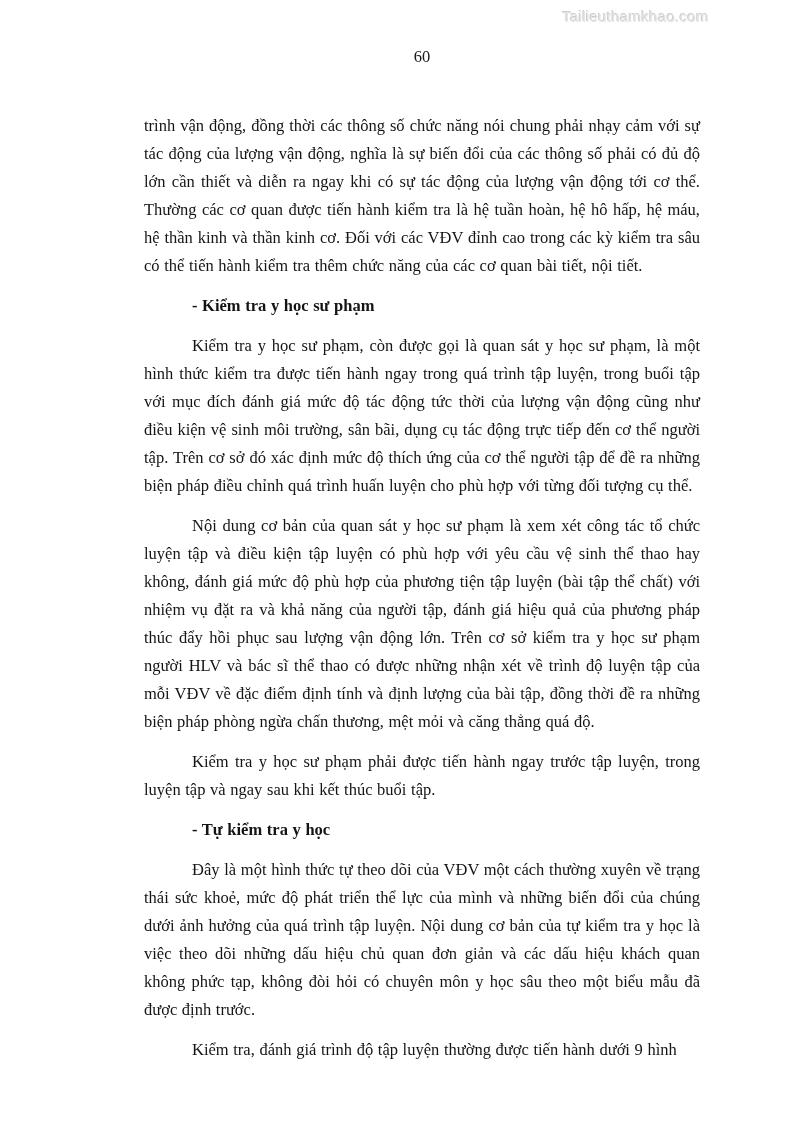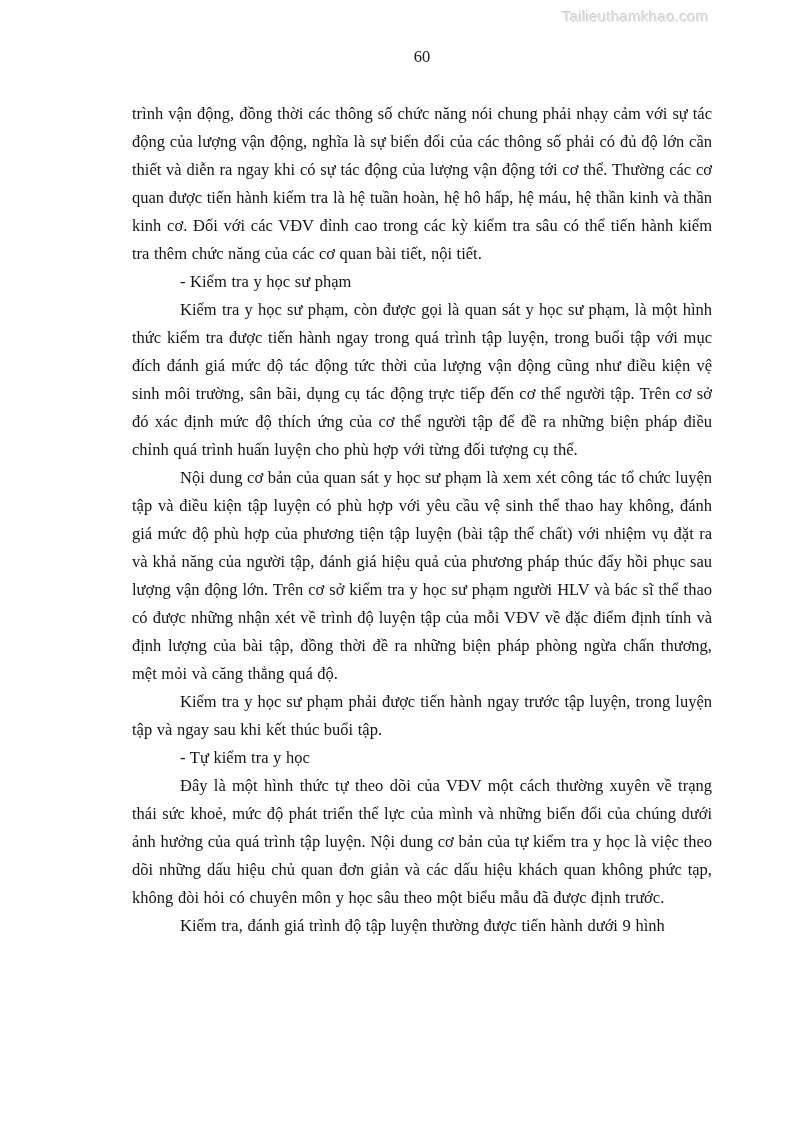--- a/index.html
+++ b/index.html
@@ -38,28 +38,28 @@
     line-height: 22px;
     color: #1a1a1a;
   }
   .content {
     position: absolute;
     top: 100px;
     left: 132px;
     width: 580px;
   }
   .content p {
-    margin: 0;
+    margin: 12px;
     font-size: 16.5px;
     line-height: 28px;
     text-align: justify;
     word-spacing: 0.5px;
   }
   .indent { text-indent: 48px; }
-  .bold   { font-weight: 400; }
+  .bold   { font-weight: 700; }
 </style>
 </head>
 <body>
 
 <div class="page">
 
   <div class="watermark">Tailieuthamkhao.com</div>
 
   <div class="page-number">60</div>
 

